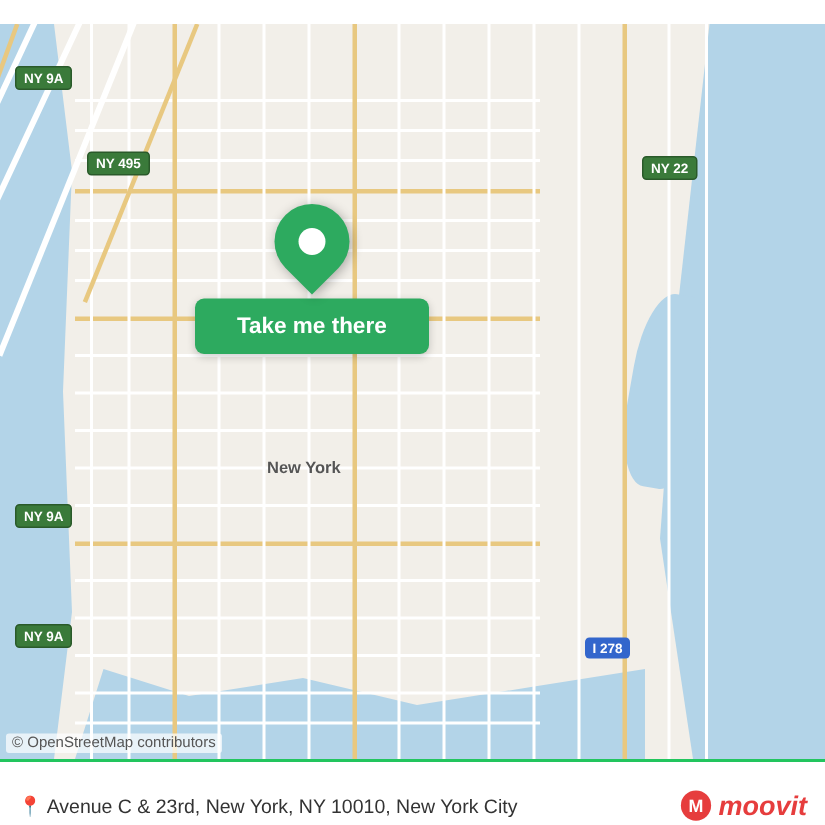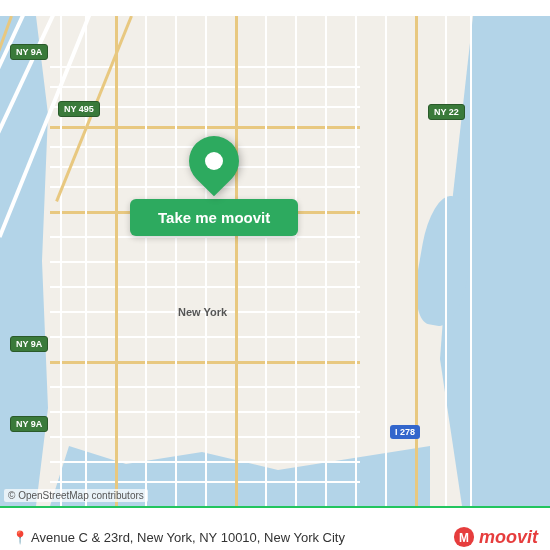--- a/index.html
+++ b/index.html
@@ -340,21 +340,21 @@
   <div class="highway-badge" style="left:58px; top:85px;">NY 495</div>
   <div class="highway-badge" style="left:428px; top:88px;">NY 22</div>
   <div class="highway-badge-blue" style="left:390px; top:409px;">I 278</div>
 
   <div class="map-label" style="left:178px; top:290px;">New York</div>
 
   <div class="take-me-there-container">
     <div class="location-pin">
       <div class="location-pin-inner"></div>
     </div>
-    <button class="take-me-there-btn">Take me moovit</button>
+    <button class="take-me-there-btn">Take me there</button>
   </div>
 
   <div class="map-copyright">© OpenStreetMap contributors</div>
 </div>
 
 <div id="bottom-bar">
   <div class="address-text">
     <span>📍</span>
     <span>Avenue C &amp; 23rd, New York, NY 10010, New York City</span>
   </div>

